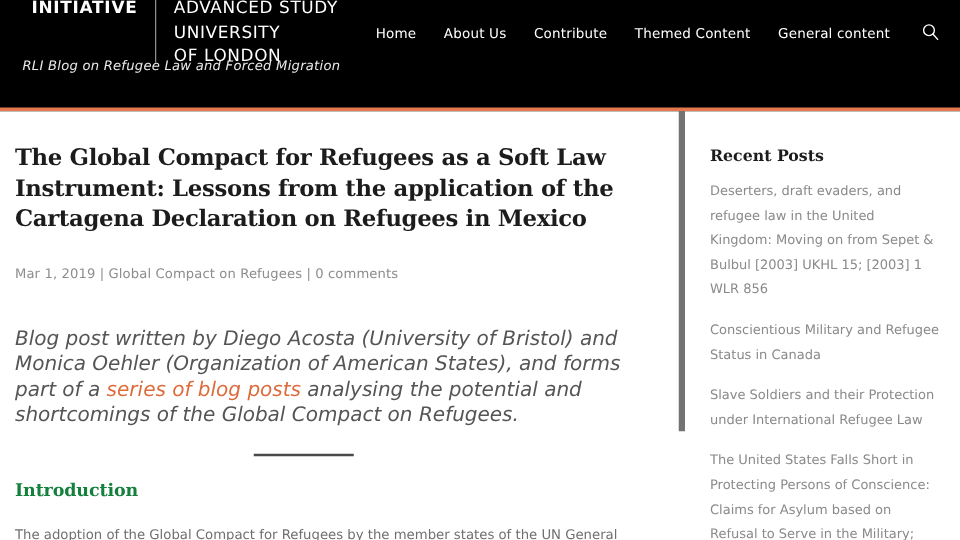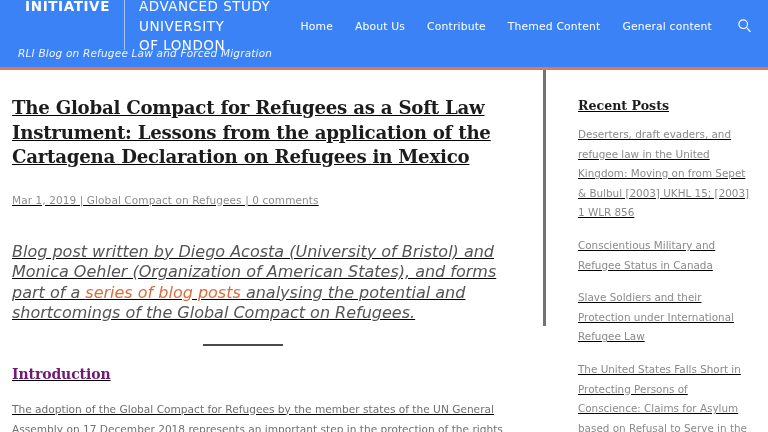--- a/index.html
+++ b/index.html
@@ -6,22 +6,22 @@
   html, body { width:768px; height:432px; overflow:hidden; }
   body {
     background:#ffffff;
     font-family:"DejaVu Sans", sans-serif;
     -webkit-font-smoothing:antialiased;
   }
 
   
   .header {
     position:relative;
-    height:70px;
-    background:#3b82f6;
+    height:89px;
+    background:#000000;
     overflow:hidden;
   }
   .header-inner {
     position:relative;
     height:100%;
     padding:0 16px;
   }
   .logo {
     position:absolute;
     left:16px;
@@ -91,31 +91,30 @@
     position:absolute;
     left:0; right:0; bottom:0;
     height:3px;
     background:#e4794d;
   }
 
   
   .page {
     display:flex;
     height:256px;
-    text-decoration:underline;
   }
   .main {
     width:543px;
     padding:26px 30px 0 12px;
     position:relative;
   }
   .sidebar {
     width:225px;
-    border-left:3px solid #737373;
-    padding:28px 16px 0 32px;
+    border-left:5px solid #737373;
+    padding:28px 16px 0 20px;
   }
 
   
   .post-title {
     font-family:"DejaVu Serif", serif;
     font-weight:bold;
     font-size:18.2px;
     line-height:24.5px;
     color:#1c1c1c;
     letter-spacing:-0.25px;
@@ -146,21 +145,21 @@
   .rule {
     width:80px;
     height:2px;
     background:#4a4a4a;
   }
   .section-heading {
     margin-top:20px;
     font-family:"DejaVu Serif", serif;
     font-weight:bold;
     font-size:14px;
-    color:#701a75;
+    color:#15803d;
     letter-spacing:-0.1px;
   }
   .body-text {
     margin-top:17px;
     font-size:10.6px;
     line-height:20.4px;
     color:#6f6f6f;
   }
 
   

